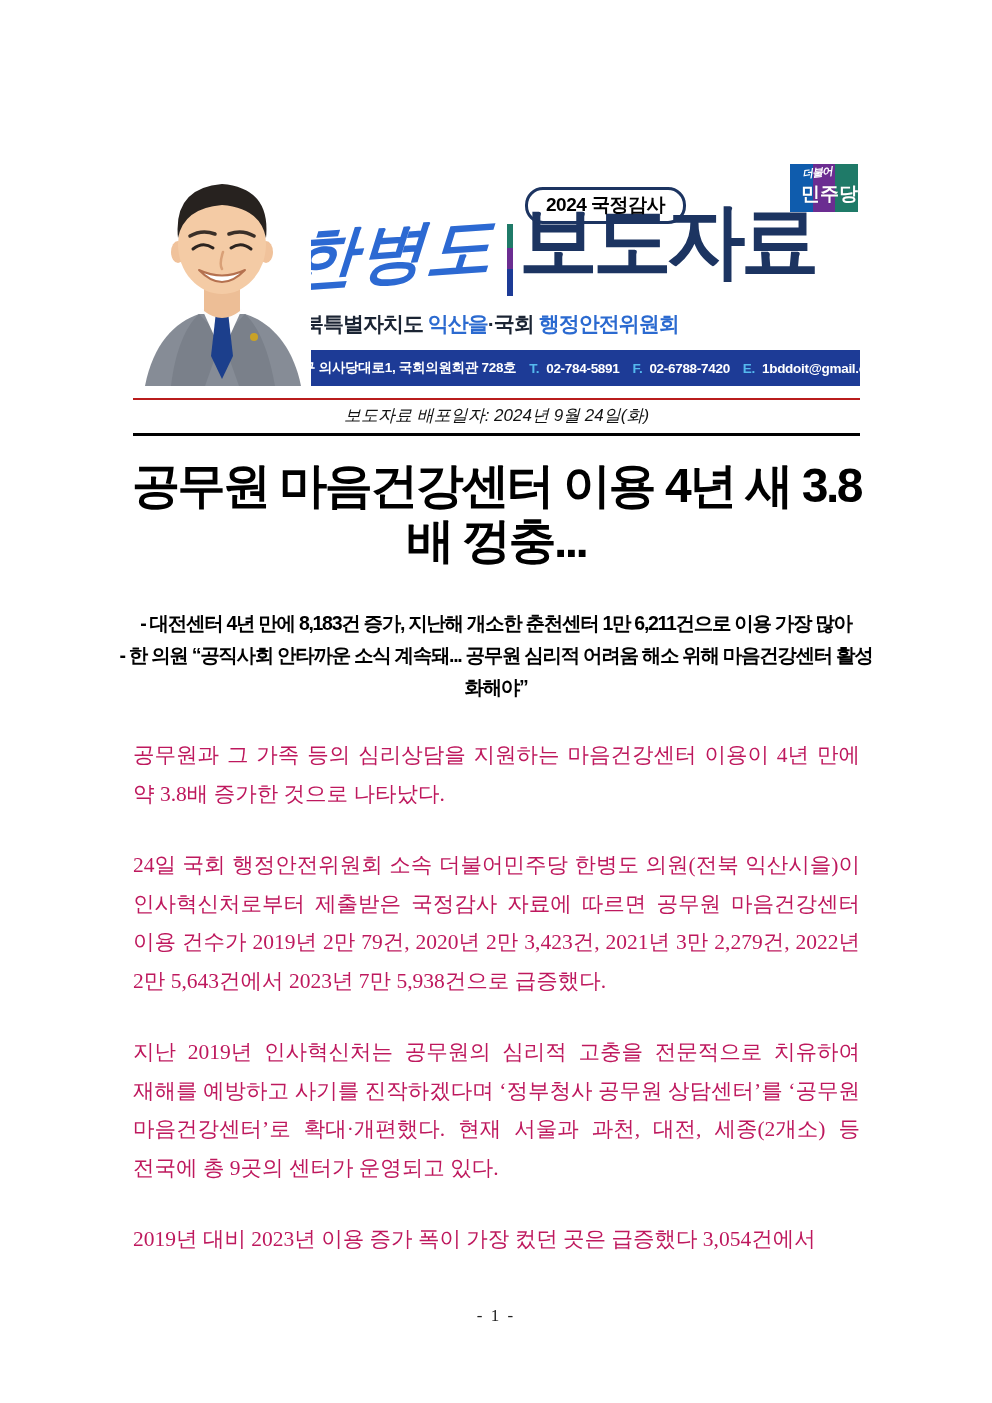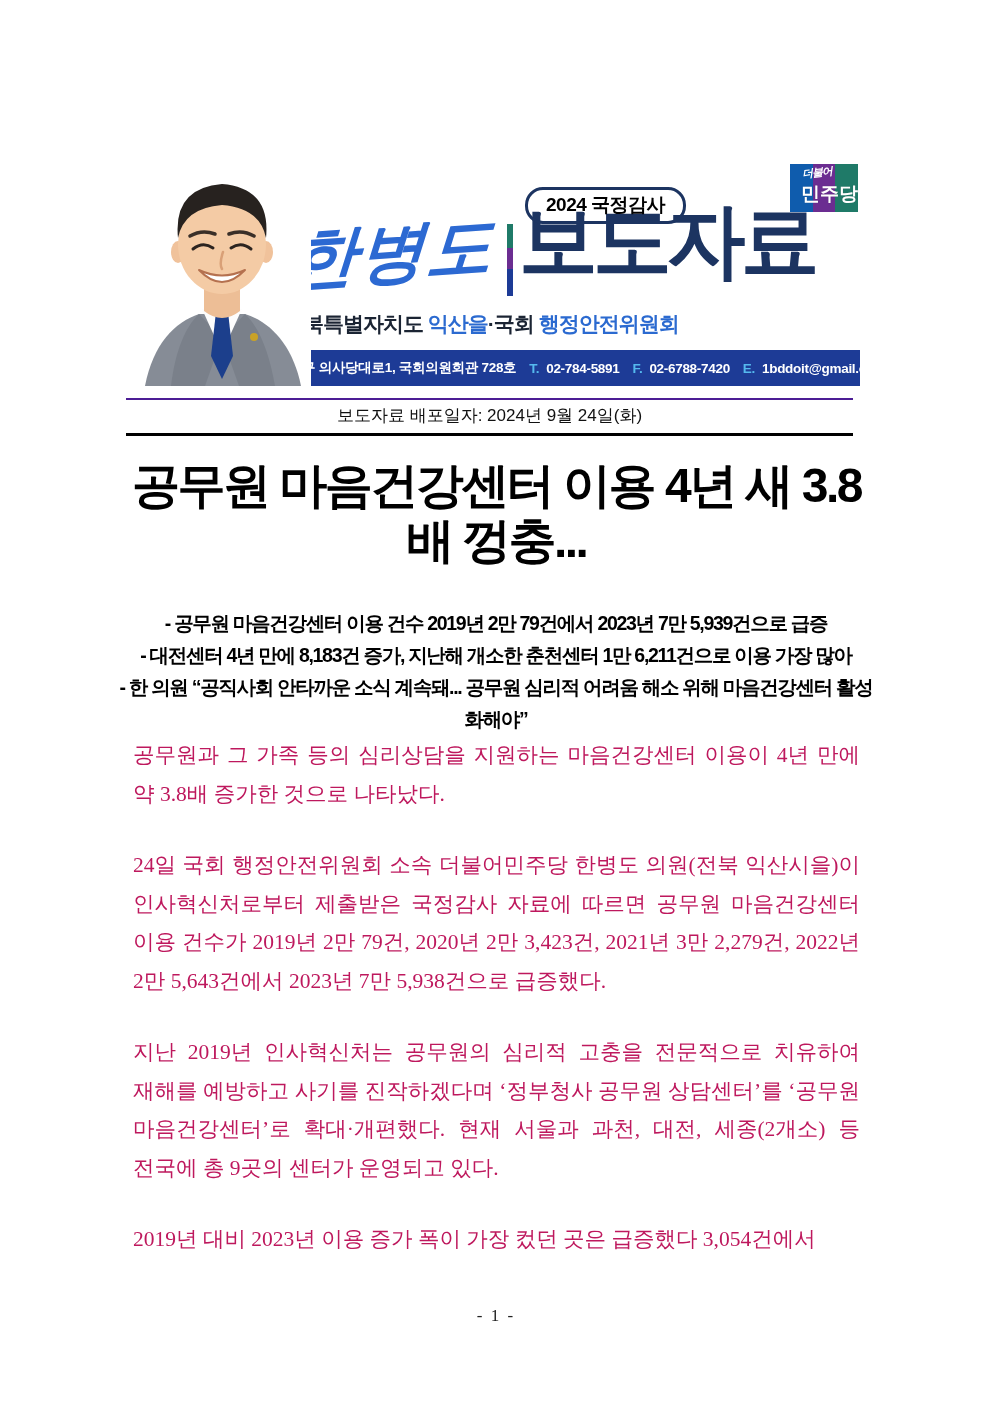--- a/index.html
+++ b/index.html
@@ -137,30 +137,31 @@
     font-weight: 600;
     letter-spacing: -0.3px;
     white-space: nowrap;
     z-index: 1;
   }
   .contact-bar .lbl { color: #55b9ee; font-weight: 800; margin-left: 6px; }
 
   
   .date-box {
     position: absolute;
-    left: 126px; top: 398px;
+    left: 133px; top: 398px;
     width: 727px;
-    border-top: 2px solid #4c1d95;
+    border-top: 2px solid #b91c1c;
     border-bottom: 3.5px solid #000000;
     padding: 4px 0 6px;
     text-align: center;
     font-size: 17px;
     font-weight: 500;
     color: #111111;
     letter-spacing: 0px;
+    font-style: italic;
   }
 
   
   .headline {
     position: absolute;
     left: 118px; top: 458px;
     width: 757px;
     text-align: center;
     color: #000000;
     font-weight: 900;
@@ -280,21 +281,20 @@
     </div>
   </div>
 
   <div class="date-box">보도자료 배포일자: 2024년 9월 24일(화)</div>
 
   <div class="headline">
     <div>공무원 마음건강센터 이용 4년 새 3.8배 껑충...</div>
   </div>
 
   <div class="summary">
-    <div>- 공무원 마음건강센터 이용 건수 2019년 2만 79건에서 2023년 7만 5,939건으로 급증</div>
     <div>- 대전센터 4년 만에 8,183건 증가, 지난해 개소한 춘천센터 1만 6,211건으로 이용 가장 많아</div>
     <div>- 한 의원 “공직사회 안타까운 소식 계속돼... 공무원 심리적 어려움 해소 위해 마음건강센터 활성화해야”</div>
   </div>
 
   <div class="body-text">
     <p>공무원과 그 가족 등의 심리상담을 지원하는 마음건강센터 이용이 4년 만에 약 3.8배 증가한 것으로 나타났다.</p>
     <p>24일 국회 행정안전위원회 소속 더불어민주당 한병도 의원(전북 익산시을)이 인사혁신처로부터 제출받은 국정감사 자료에 따르면 공무원 마음건강센터 이용 건수가 2019년 2만 79건, 2020년 2만 3,423건, 2021년 3만 2,279건, 2022년 2만 5,643건에서 2023년 7만 5,938건으로 급증했다.</p>
     <p>지난 2019년 인사혁신처는 공무원의 심리적 고충을 전문적으로 치유하여 재해를 예방하고 사기를 진작하겠다며 ‘정부청사 공무원 상담센터’를 ‘공무원 마음건강센터’로 확대·개편했다. 현재 서울과 과천, 대전, 세종(2개소) 등 전국에 총 9곳의 센터가 운영되고 있다.</p>
     <p>2019년 대비 2023년 이용 증가 폭이 가장 컸던 곳은 급증했다 3,054건에서</p>
   </div>

